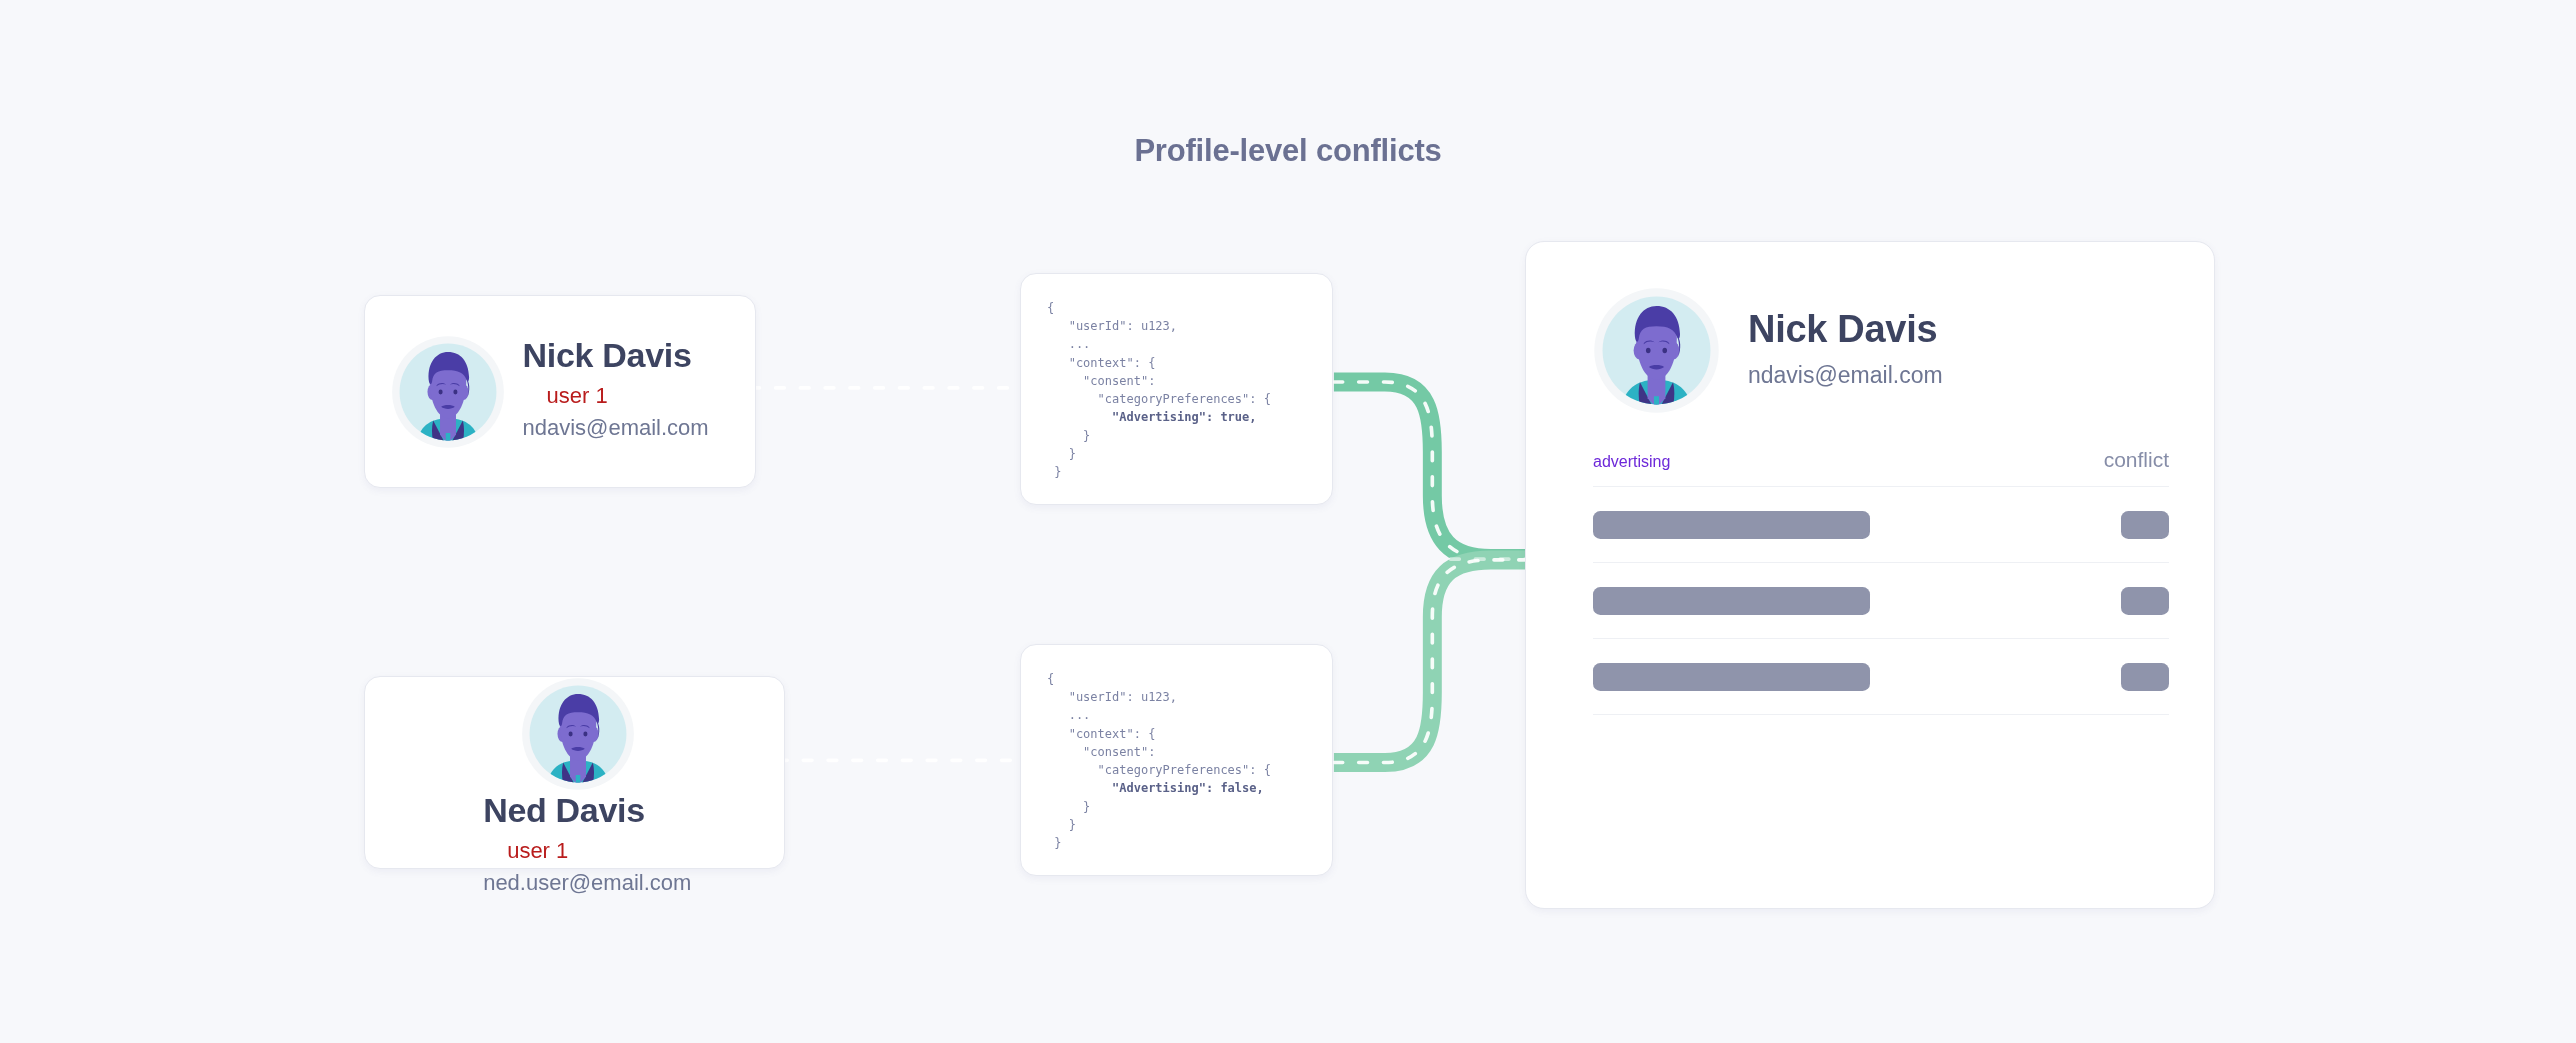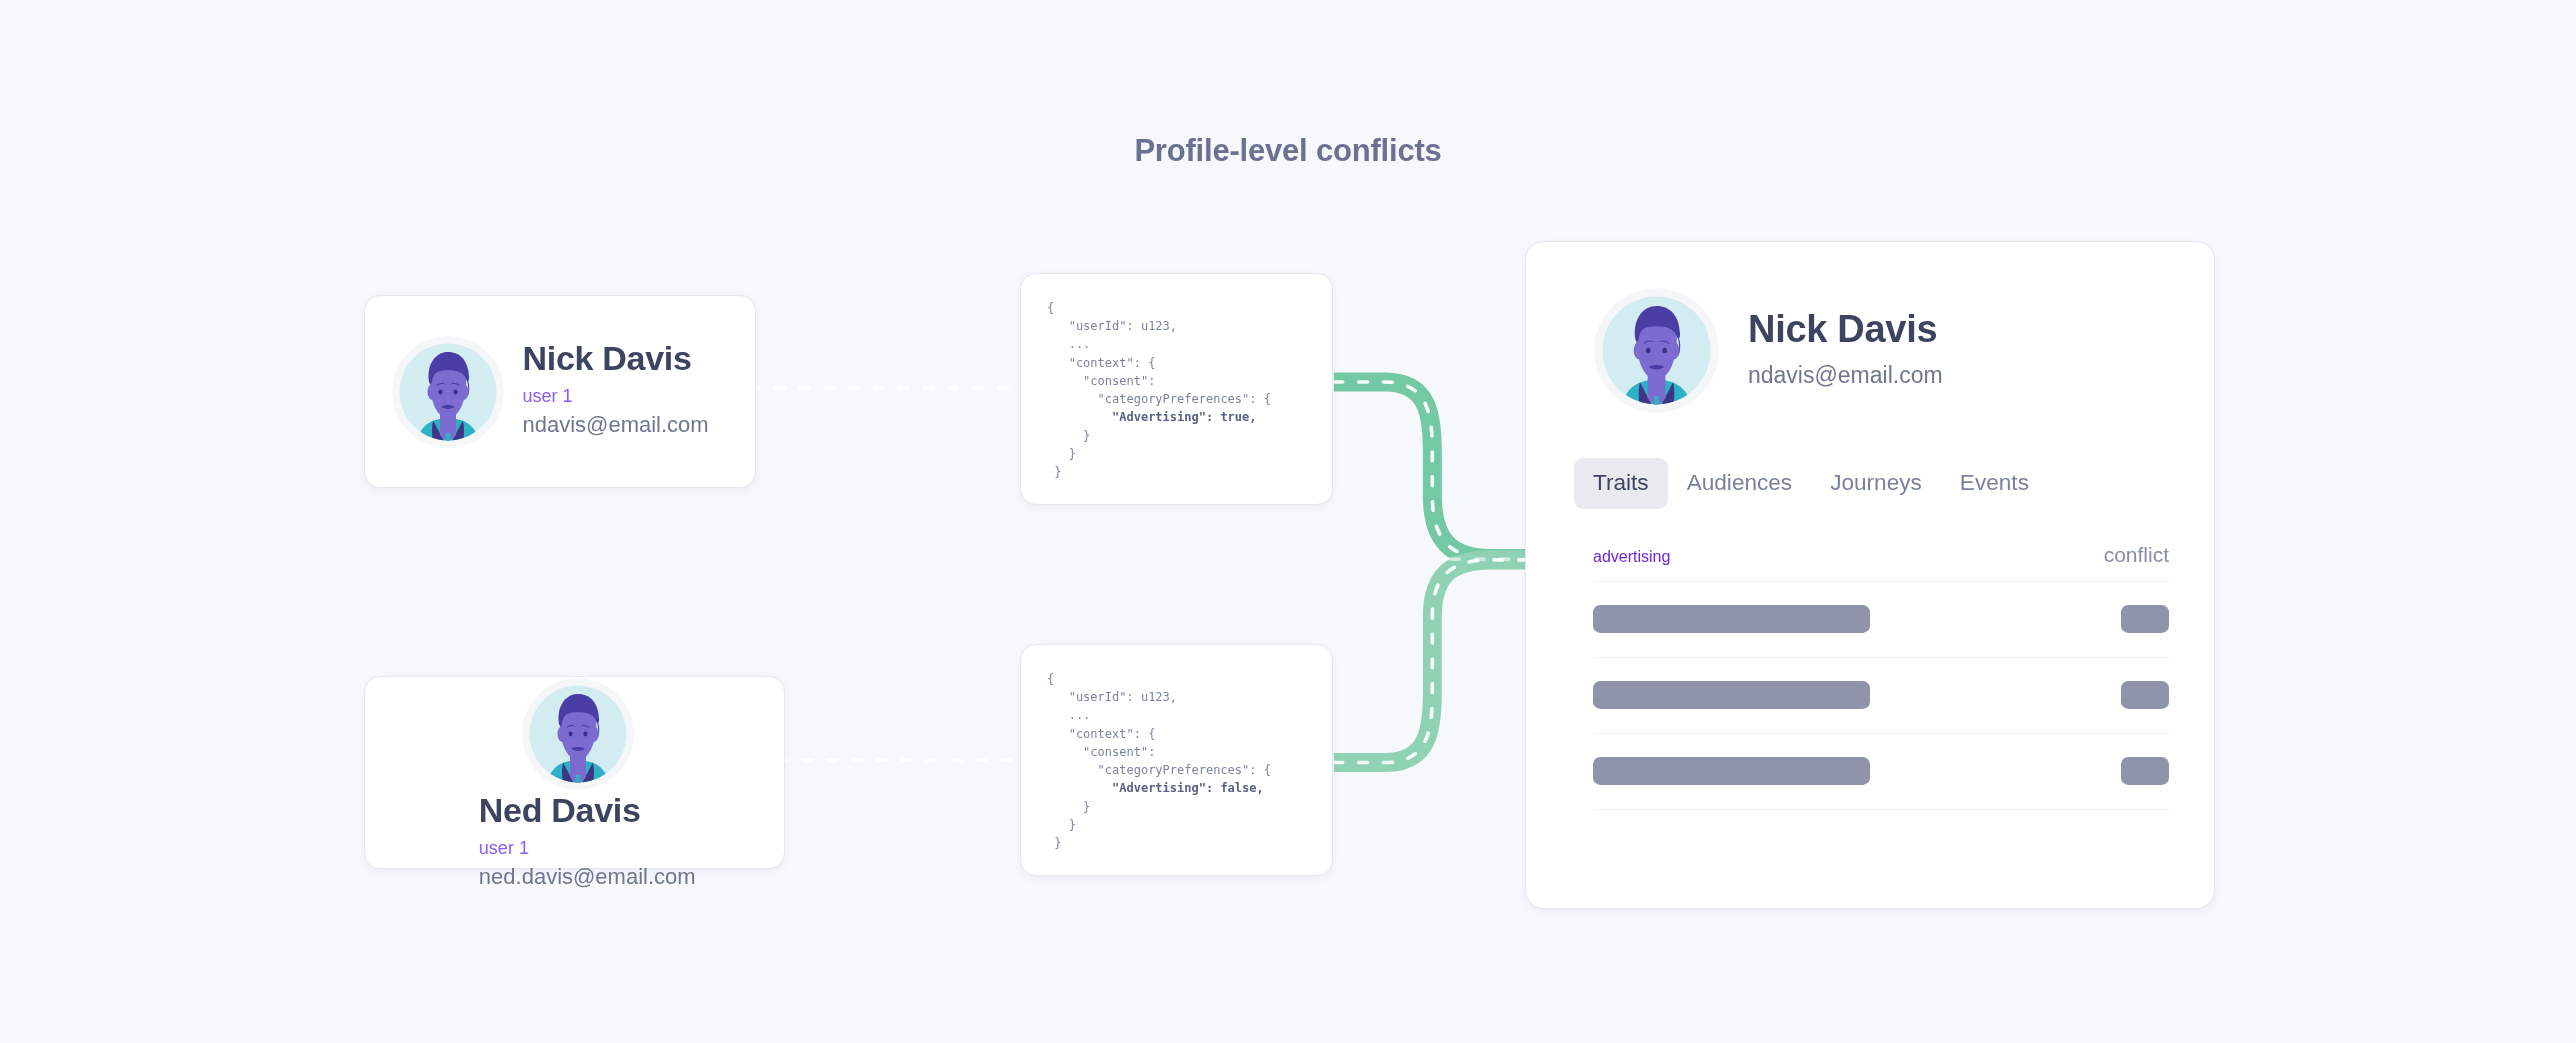--- a/index.html
+++ b/index.html
@@ -80,25 +80,26 @@
   .pc-name {
     font-size: 34px;
     font-weight: 700;
     color: #3d4461;
     line-height: 1.12;
     letter-spacing: -0.3px;
     white-space: nowrap;
   }
 
   .pc-sub {
-    font-size: 18px;
-    color: #8b5cf6;
+    font-size: 22px;
+    color: #b91c1c;
     line-height: 1.45;
     margin-top: 5.8px;
     white-space: nowrap;
+    margin-left: 24px;
   }
 
   .pc-email {
     font-size: 22px;
     color: #6e7693;
     line-height: 1.45;
     white-space: nowrap;
   }
 
   
@@ -340,21 +341,21 @@
         <path d="M80 88 C84 83 93 83 97 87 C92 85 85 85 80 90 Z" fill="#4a3da6"></path>
         <path d="M120 88 C116 83 107 83 103 87 C108 85 115 85 120 90 Z" fill="#4a3da6"></path>
         <ellipse cx="87" cy="100" rx="3.6" ry="4.2" fill="#3b3184"></ellipse>
         <ellipse cx="113" cy="100" rx="3.6" ry="4.2" fill="#3b3184"></ellipse>
         <path d="M88 126 C93 122 107 122 112 126 C106 131 94 131 88 126 Z" fill="#4a3da6"></path>
       </g>
     </svg>
     <div class="pc-text">
       <div class="pc-name">Ned Davis</div>
       <div class="pc-sub">user 1</div>
-      <div class="pc-email">ned.davis@email.com</div>
+      <div class="pc-email">ned.user@email.com</div>
     </div>
   </div>
 
   <div class="card code-card" id="code-card-1">
     <div class="code-block" id="code-block-0"><span>{</span>
 <span>   "userId": u123,</span>
 <span>   ...</span>
 <span>   "context": {</span>
 <span>     "consent":</span>
 <span>       "categoryPreferences": {</span>
@@ -406,26 +407,20 @@
           <ellipse cx="113" cy="100" rx="3.6" ry="4.2" fill="#3b3184"></ellipse>
           <path d="M88 126 C93 122 107 122 112 126 C106 131 94 131 88 126 Z" fill="#4a3da6"></path>
         </g>
       </svg>
       <div>
         <div class="dp-name">Nick Davis</div>
         <div class="dp-email">ndavis@email.com</div>
       </div>
     </div>
 
-    <div class="dp-tabs">
-      <div class="dp-tab active">Traits</div>
-      <div class="dp-tab">Audiences</div>
-      <div class="dp-tab">Journeys</div>
-      <div class="dp-tab">Events</div>
-    </div>
 
     <div class="dp-table">
       <div class="dp-th-row">
         <div class="dp-th-left">advertising</div>
         <div class="dp-th-right">conflict</div>
       </div>
 
       <div class="dp-row">
         <div class="skeleton-wide"></div>
         <div class="skeleton-small"></div>

